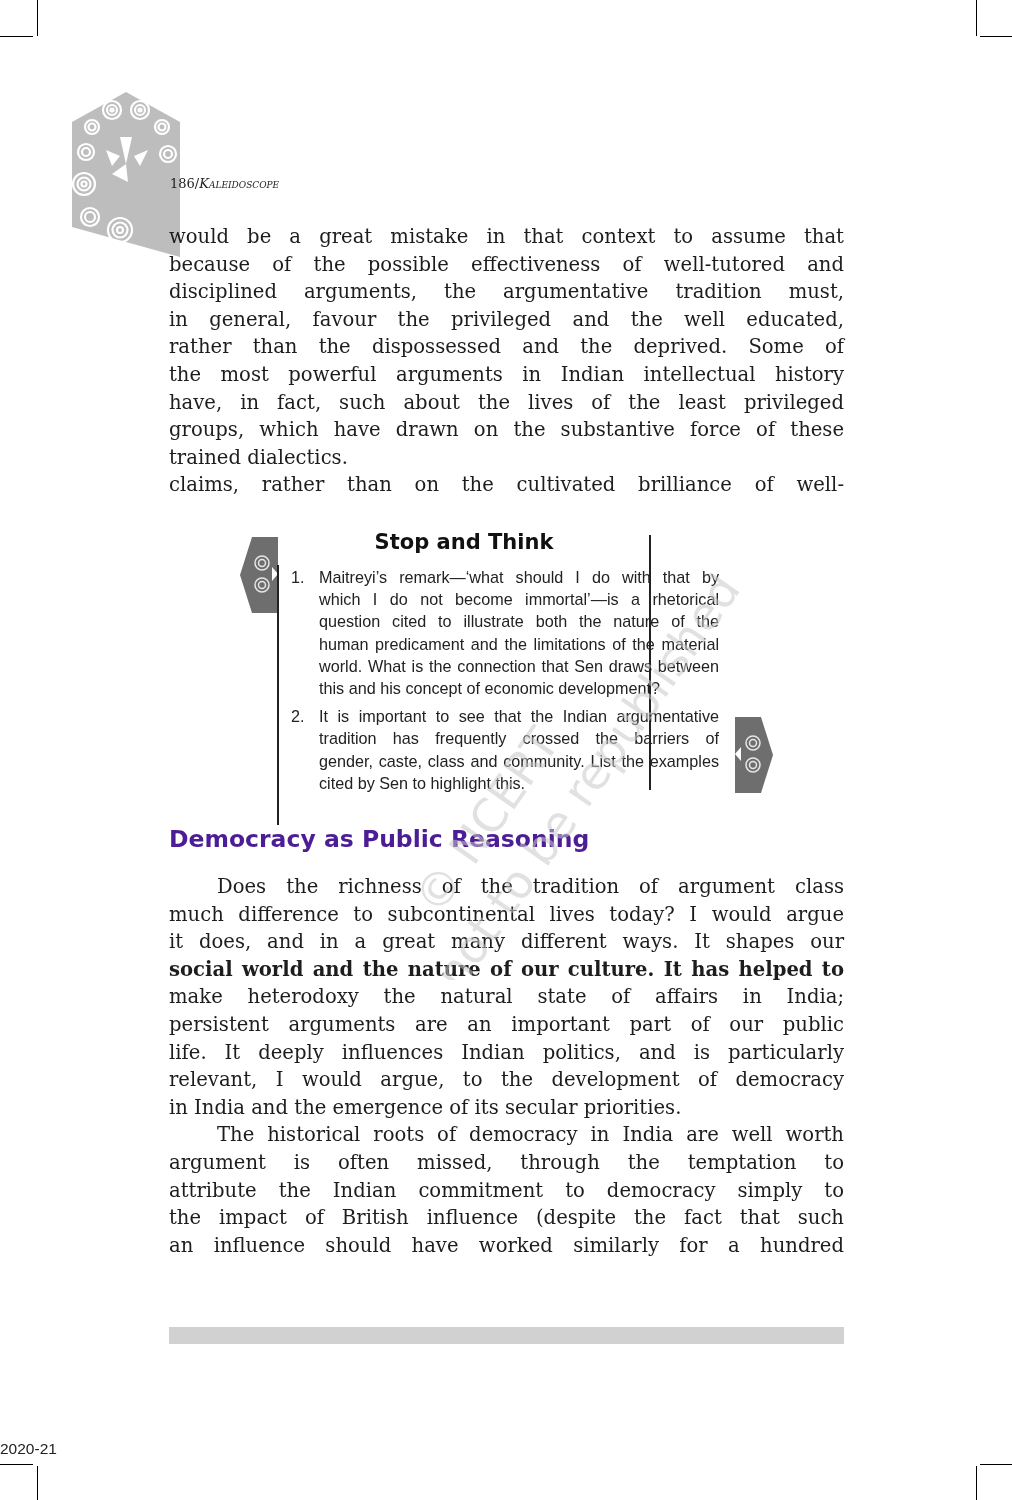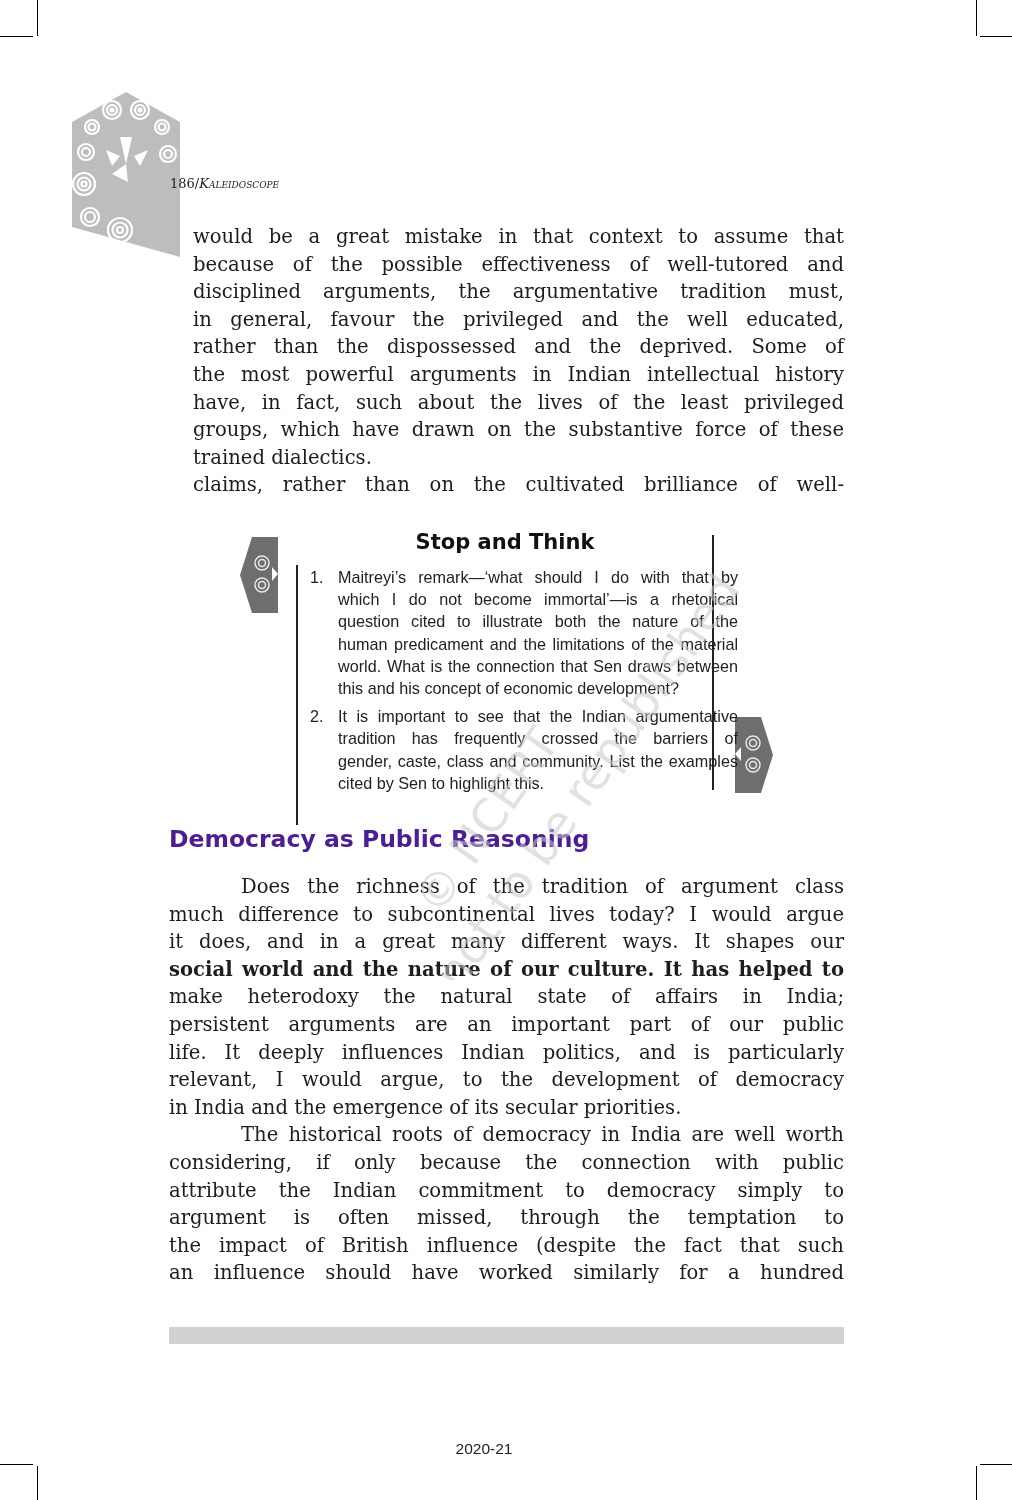--- a/index.html
+++ b/index.html
@@ -15,25 +15,25 @@
   }
   .running-head .title { font-style: italic; font-variant: small-caps; }
 
   .body-text {
     position: absolute; left: 169px; width: 675px;
     font-family: "DejaVu Serif", serif; font-size: 19.6px; line-height: 27.6px;
     text-align: justify; color: #1d1d1d;
   }
   .body-text p { margin: 0; }
   .body-text p.indent { text-indent: 48px; }
-  .line { display: block; text-align: justify; text-align-last: justify; white-space: nowrap; margin-left: 24px; }
+  .line { display: block; text-align: justify; text-align-last: justify; white-space: nowrap; }
   .line.last { text-align-last: left; }
 
   .stop-box {
-    position: absolute; left: 277px; top: 530px; width: 418px; height: 265px; margin-left: 19px;
+    position: absolute; left: 277px; top: 530px; width: 374px; height: 265px;
   }
   .stop-box .rule-left { position: absolute; left: 0; top: 35px; width: 2px; height: 260px; background: #222; }
   .stop-box .rule-right { position: absolute; right: 0; top: 5px; width: 2px; height: 255px; background: #222; }
   .stop-title {
     position: absolute; left: 0; width: 100%; top: 0; text-align: center;
     font-family: "DejaVu Sans", sans-serif; font-weight: bold; font-size: 21px; color: #111;
   }
   .q-list {
     position: absolute; left: 14px; top: 36px; width: 428px;
     font-family: "Liberation Sans", sans-serif; font-size: 16.2px; line-height: 22.2px; color: #222;
@@ -51,21 +51,21 @@
     font-family: "DejaVu Sans", sans-serif; font-weight: bold; font-size: 23.5px; color: #4c1d95;
   }
 
   .watermark {
     position: absolute; left: 300px; top: 560px; width: 520px; height: 420px;
     pointer-events: none;
   }
 
   .footer-bar { position: absolute; left: 169px; top: 1327px; width: 675px; height: 17px; background: #d1d1d1; }
   .year {
-    position: absolute; left: 0; width: 968px; top: 1440px; text-align: center;
+    position: absolute; left: 0; width: 968px; top: 1440px; 
     font-family: "Liberation Sans", sans-serif; font-size: 15.5px; color: #222;
   }
 </style>
 </head>
 <body>
 
 <div class="crop" style="left:37px;top:0;width:1px;height:36px;"></div>
 <div class="crop" style="left:0;top:36px;width:33px;height:1px;"></div>
 <div class="crop" style="left:976px;top:0;width:1px;height:36px;"></div>
 <div class="crop" style="left:980px;top:36px;width:32px;height:1px;"></div>
@@ -179,23 +179,22 @@
     <span class="line" style="margin-left:-48px;">it does, and in a great many different ways. It shapes our</span>
     <span class="line" style="margin-left:-48px;font-weight:bold;">social world and the nature of our culture. It has helped to</span>
     <span class="line" style="margin-left:-48px;">make heterodoxy the natural state of affairs in India;</span>
     <span class="line" style="margin-left:-48px;">persistent arguments are an important part of our public</span>
     <span class="line" style="margin-left:-48px;">life. It deeply influences Indian politics, and is particularly</span>
     <span class="line" style="margin-left:-48px;">relevant, I would argue, to the development of democracy</span>
     <span class="line last" style="margin-left:-48px;">in India and the emergence of its secular priorities.</span>
   </p>
   <p class="indent">
     <span class="line">The historical roots of democracy in India are well worth</span>
-    <span class="line" style="margin-left:-48px;">considering, if only because the connection with public</span>
+    <span class="line" style="margin-left:-48px;">argument is often missed, through the temptation to</span>
     <span class="line" style="margin-left:-48px;">attribute the Indian commitment to democracy simply to</span>
-    <span class="line" style="margin-left:-48px;">argument is often missed, through the temptation to</span>
     <span class="line" style="margin-left:-48px;">the impact of British influence (despite the fact that such</span>
     <span class="line" style="margin-left:-48px;">an influence should have worked similarly for a hundred</span>
   </p>
 </div>
 
 <svg class="watermark" viewBox="0 0 520 420">
   <g transform="rotate(-55 260 210)" fill="#c8c8c8" fill-opacity="0.55" font-family="DejaVu Sans, sans-serif" font-size="46">
     <text x="70" y="195">© NCERT</text>
     <text x="20" y="255">not to be republished</text>
   </g>

